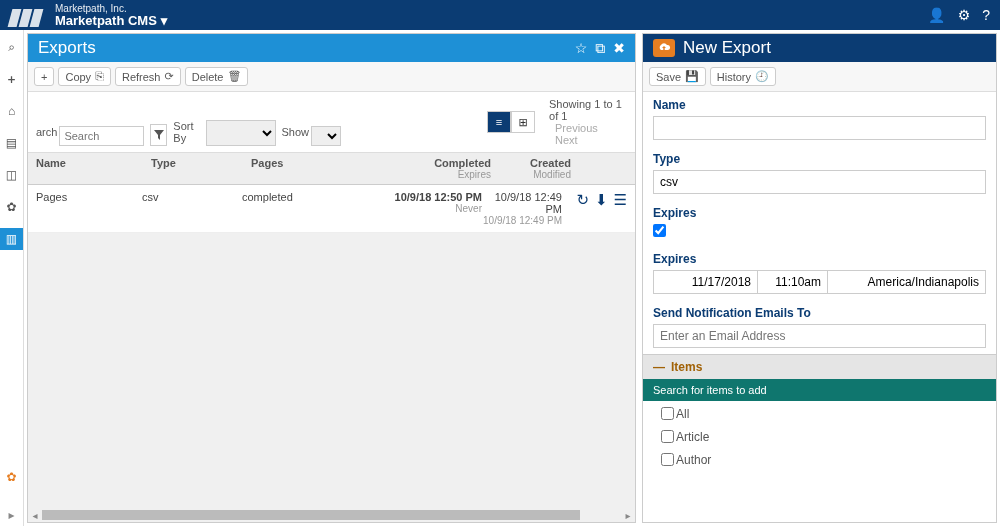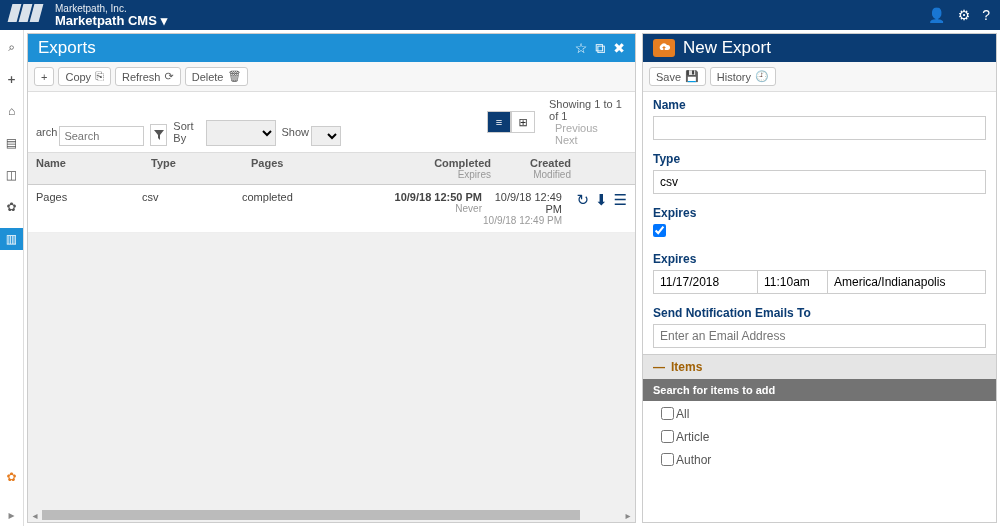--- a/index.html
+++ b/index.html
@@ -1,18 +1,18 @@
 <!DOCTYPE html>
 <html><head>
 <meta charset="utf-8">
 <style>
 * { box-sizing: border-box; margin: 0; padding: 0; }
 body { font-family: Arial, Helvetica, sans-serif; font-size: 12px; color: #333; background: #fff; width: 1000px; height: 526px; overflow: hidden; }
 .topbar { background: #0b3c73; height: 30px; display: flex; align-items: center; padding: 0 10px; color: #fff; }
-.topbar .logo { display: flex; align-items: flex-start; gap: 6px; }
+.topbar .logo { display: flex; align-items: flex-end; gap: 6px; }
 .topbar .logo-mark { display:flex; }
 .topbar .logo-mark span { width:9px; height:18px; background: #fff; transform: skewX(-15deg); margin-right:2px; opacity:.85; }
 .topbar .brand-text { display:flex; flex-direction:column; line-height:1; margin-left:6px; }
 .topbar .brand-text .small { font-size:10px; opacity:.9; }
 .topbar .brand-text .big { font-size:13px; font-weight:bold; display:flex; align-items:center; gap:4px; }
 .topbar .right { margin-left:auto; display:flex; gap:12px; font-size:14px; }
 .topbar .right span { cursor:pointer; }
 .main { display:flex; height: 496px; }
 .leftrail { width:24px; background:#fff; border-right:1px solid #ddd; display:flex; flex-direction:column; align-items:center; padding-top:6px; gap:10px; font-size:12px; color:#555; }
 .leftrail .item { width:100%; height:22px; display:flex; align-items:center; justify-content:center; cursor:pointer; }
@@ -57,27 +57,27 @@
 .tbl-row .c-created .sub { display:block; color:#999; font-size:10px; }
 .tbl-row .c-actions { flex:1; display:flex; justify-content:flex-end; gap:6px; font-size:15px; color:#0b3c73; }
 .tbl-row .c-actions span { cursor:pointer; }
 .panel-body { flex:1; background:#f0f0f0; overflow:auto; position:relative; }
 .panel-body.white { background:#fff; }
 .form-group { padding:6px 10px; }
 .form-group label { font-size:12px; font-weight:bold; color:#0b3c73; display:block; margin-bottom:4px; }
 .form-group input[type=text], .form-group select { width:100%; border:1px solid #ccc; padding:4px 6px; font-size:12px; }
 .form-group input[type=checkbox] { }
 .expires-row { display:flex; gap:0; }
-.expires-row input { border:1px solid #ccc; padding:4px 6px; font-size:12px; }
+.expires-row input { border:1px solid #ccc; padding:4px 6px; font-size:12px;text-align:right; }
 .expires-row input:nth-child(1) { width:105px; }
 .expires-row input:nth-child(2) { width:70px; border-left:none; }
 .expires-row input:nth-child(3) { flex:1; border-left:none; }
 .items-bar { background:#e5e5e5; border-top:1px solid #ccc; padding:5px 10px; font-size:12px; font-weight:bold; color:#a16207; }
 .items-bar .dash { margin-right:6px; }
-.search-items-bar { background:#737373; color:#fff; padding:5px 10px; font-size:11px; font-weight:bold; }
+.search-items-bar { background:#0f766e; color:#fff; padding:5px 10px; font-size:11px; font-weight:normal; }
 .item-list { padding:6px 0; }
 .item-list .row { padding:0 18px; display:flex; flex-direction:row; gap:2px; margin-bottom:8px; font-size:12px; color:#555; }
 .item-list .row input[type=checkbox] { margin-bottom:2px; }
 .hscroll { position:absolute; bottom:0; left:0; right:0; height:14px; display:flex; align-items:center; }
 .hscroll .arrow { width:14px; height:14px; display:flex; align-items:center; justify-content:center; color:#888; font-size:10px; }
 .hscroll .track { flex:1; height:10px; background:#f0f0f0; }
 .hscroll .thumb { height:10px; background:#bbb; width:93%; }
 svg { display:block; }
 </style>
 </head>

